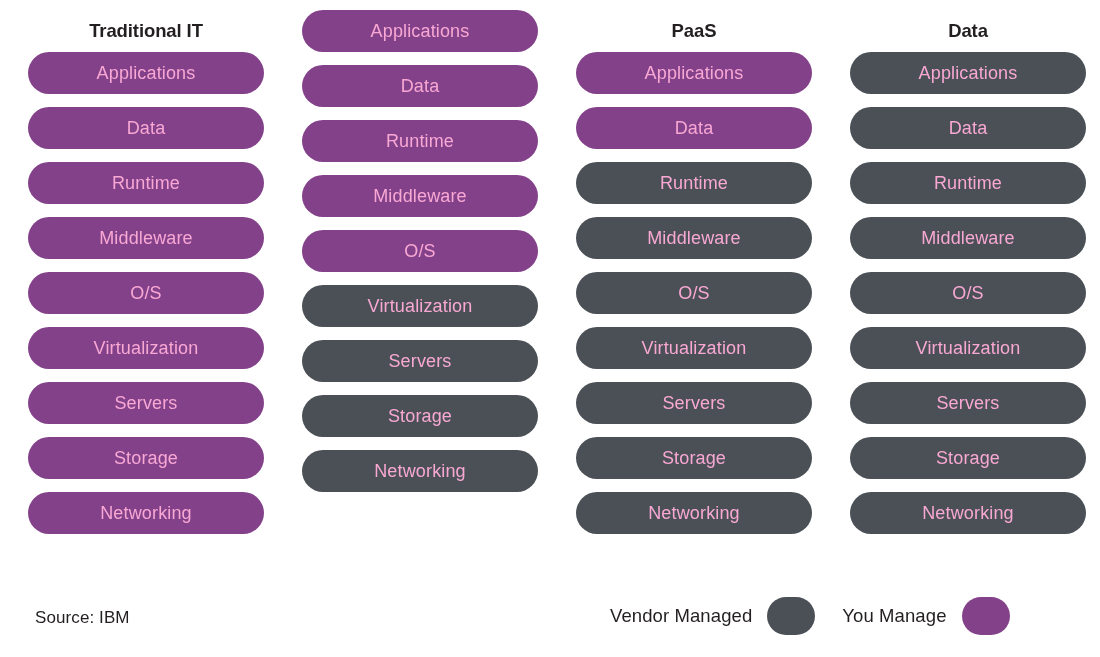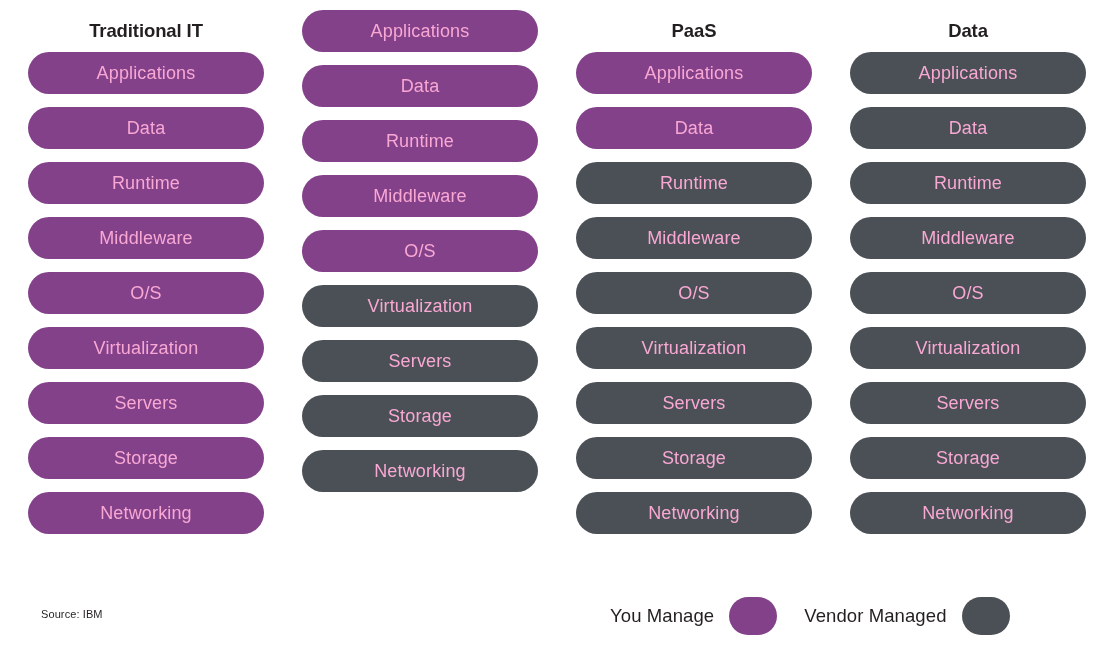--- a/index.html
+++ b/index.html
@@ -64,25 +64,24 @@
   }
 
   .layer-pill.you-manage { background: #83418a; }
   .layer-pill.vendor-managed { background: #4a5055; }
 
   
   #source-note {
     position: absolute;
     left: 35px;
     top: 608px;
-    font-size: 11px;
+    font-size: 17px;
     color: #231f20;
     letter-spacing: 0.1px;
     white-space: nowrap;
-    margin-left: 6px;
   }
 
   #legend {
     position: absolute;
     left: 610px;
     top: 594px;
     display: flex;
     align-items: center;
     height: 44px;
   }
@@ -170,20 +169,20 @@
         <div class="layer-pill vendor-managed">Storage</div>
         <div class="layer-pill vendor-managed">Networking</div>
       </div>
     </div>
   </div>
 
 <div id="source-note">Source: IBM</div>
 
 <div id="legend">
     <div class="legend-entry">
+      <span class="legend-label">Vendor Managed</span>
+      <span class="legend-swatch vendor-managed"></span>
+    </div>
+    <div class="legend-entry">
       <span class="legend-label">You Manage</span>
       <span class="legend-swatch you-manage"></span>
-    </div>
-    <div class="legend-entry">
-      <span class="legend-label">Vendor Managed</span>
-      <span class="legend-swatch vendor-managed"></span>
     </div>
   </div>
 
 </body></html>

